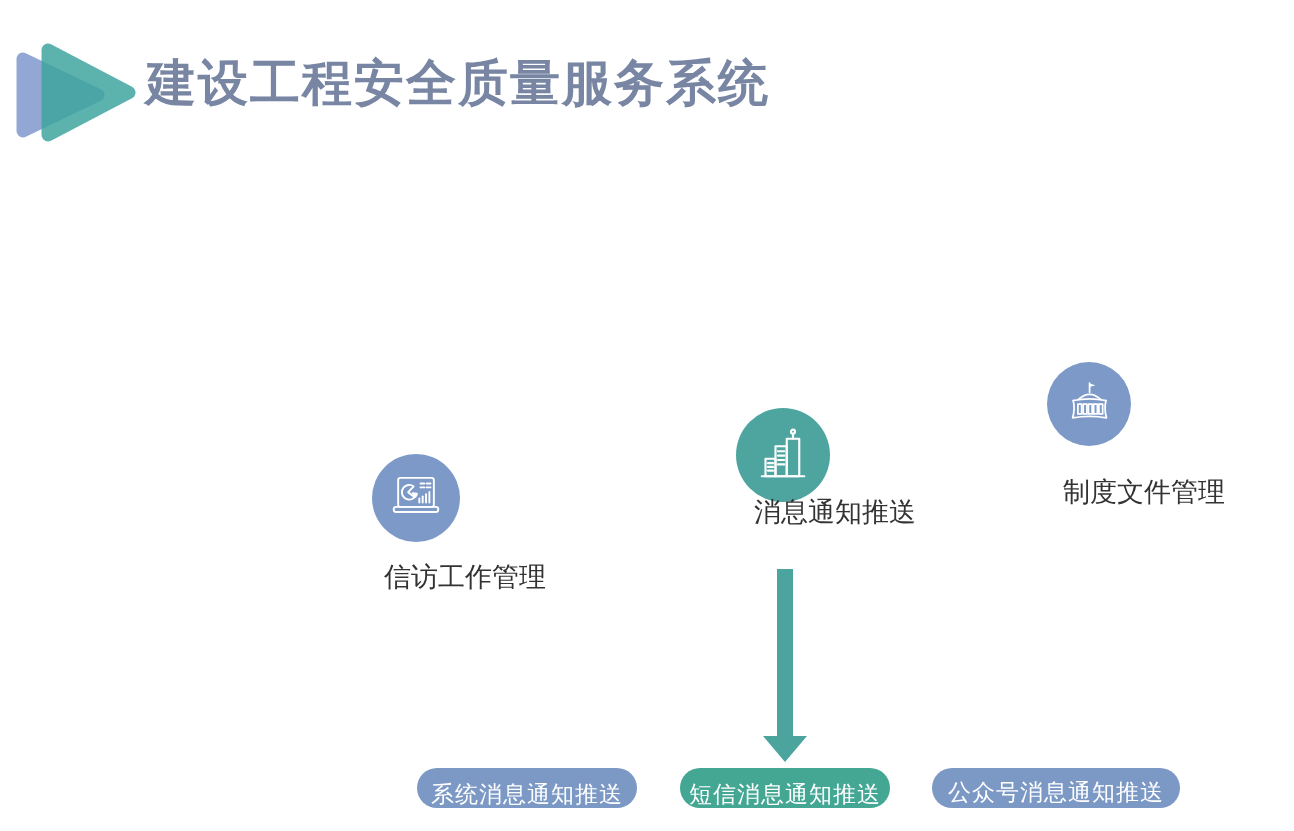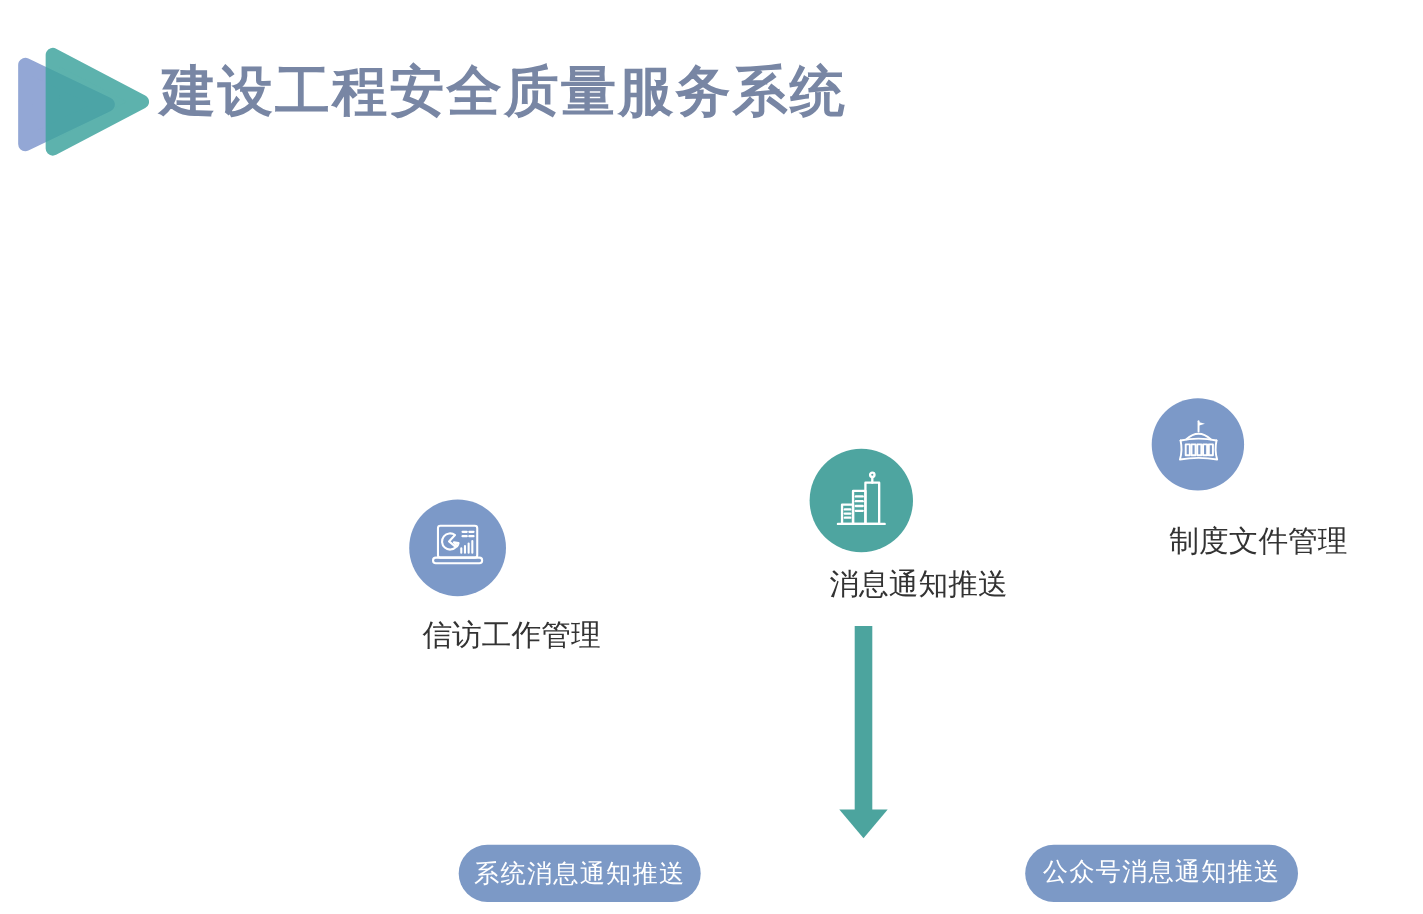--- a/index.html
+++ b/index.html
@@ -51,37 +51,37 @@
   .node-label {
     position: absolute;
     width: 260px;
     text-align: right;
     font-size: 27px;
     line-height: 30px;
     color: #333333;
     white-space: nowrap;
   }
   .label-1 { left: 286px; top: 562px; }
-  .label-2 { left: 656px; top: 516px; }
+  .label-2 { left: 656px; top: 497px; }
   .label-3 { left: 965px; top: 477px; }
 
   
   .flow-arrow {
     position: absolute;
     left: 762px;
     top: 569px;
     width: 46px;
     height: 194px;
   }
 
   
   .pill {
     position: absolute;
     top: 768px;
-    height: 52px;
+    height: 40px;
     border-radius: 26px;
     color: #ffffff;
     font-size: 23px;
     line-height: 52px;
     text-align: center;
     letter-spacing: 1px;
     white-space: nowrap;
   }
   .pill-1 { left: 417px; width: 220px; }
   .pill-2 { left: 680px; width: 210px; }
@@ -160,15 +160,16 @@
     </svg>
   </div>
   <div class="node-label label-3">制度文件管理</div>
 
   <svg class="flow-arrow" viewBox="0 0 46 194" aria-hidden="true" style="fill: rgb(76, 164, 158);">
     <rect x="15" y="0" width="16" height="170"></rect>
     <polygon points="1,167 45,167 23,193"></polygon>
   </svg>
 
   <div class="pill pill-1" style="background-color: rgb(124, 153, 198);">系统消息通知推送</div>
+  <div class="pill pill-2" style="background-color: rgb(67, 167, 148);">短信消息通知推送</div>
   <div class="pill pill-3" style="background-color: rgb(124, 153, 198); font-family: Liberation Mono, monospace;">公众号消息通知推送</div>
 
 </div>
 
 </body></html>

